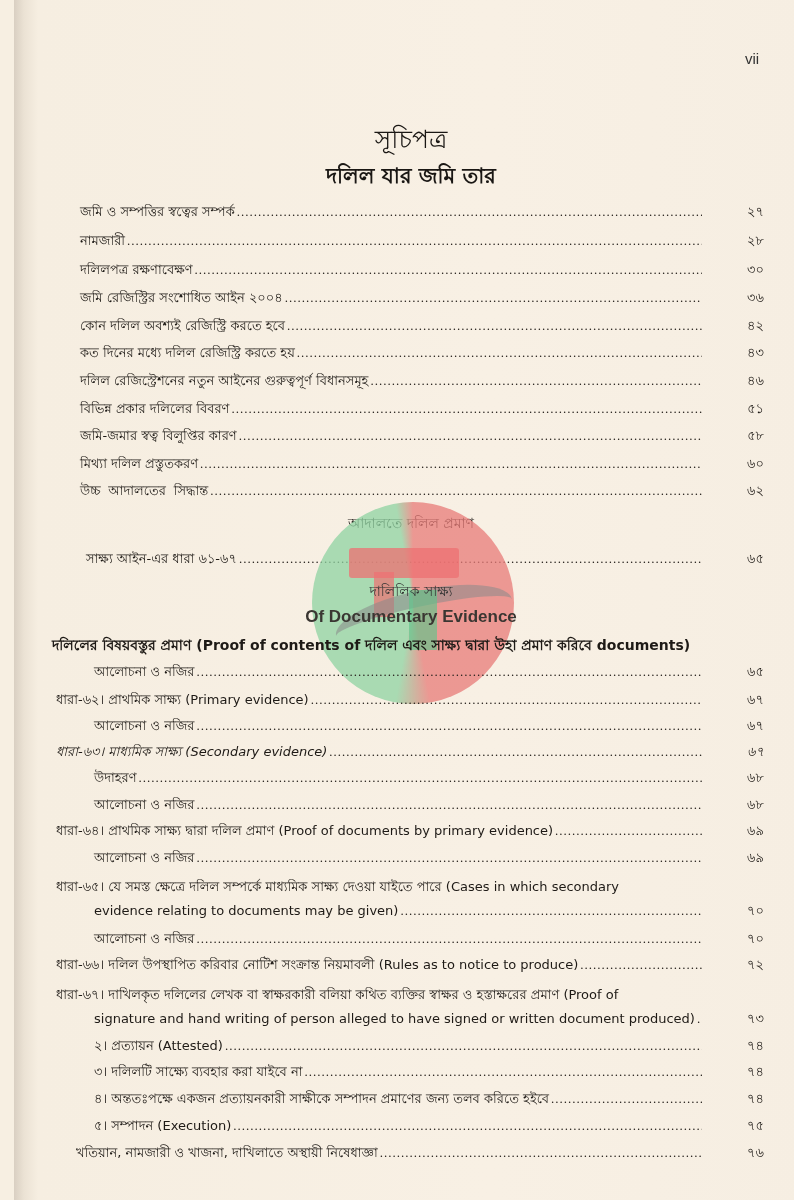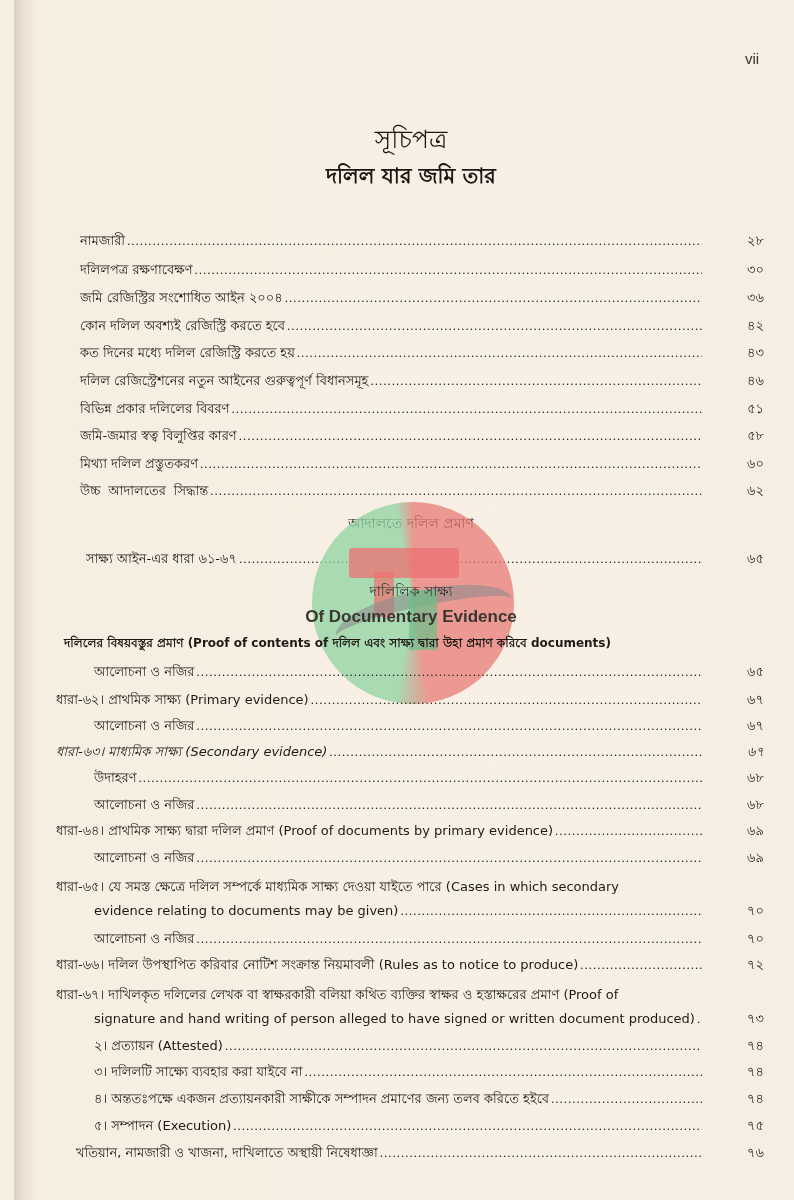--- a/index.html
+++ b/index.html
@@ -43,21 +43,21 @@
     position: absolute; left: 0; width: 794px; text-align: center; font-size: 14px;
   }
   .doc-head {
     position: absolute; left: 0; width: 794px; text-align: center;
     font-family: "Liberation Sans", sans-serif; font-weight: bold; font-size: 17px; color: #3a3632;
   }
   .doc-sub {
     position: absolute; left: 0; width: 794px; text-align: center; font-size: 14px; color: #333;
   }
   .bold-line {
-    position: absolute; left: 50px; font-size: 12px; font-weight: bold; white-space: nowrap;
+    position: absolute; left: 38px; font-size: 14px; font-weight: bold; white-space: nowrap;
   }
   .plain-line {
     position: absolute; font-size: 13px; white-space: nowrap;
   }
   .watermark {
     position: absolute; left: 298px; top: 502px; width: 200px; height: 200px;
     border-radius: 50%; pointer-events: none;
     border: 1.5px solid transparent;
     background:
       linear-gradient(#00000000,#00000000) padding-box,
@@ -84,20 +84,25 @@
 </style>
 </head>
 <body>
 
 <div class="page">
 
   <div class="page-number">vii</div>
   <div class="title">সূচিপত্র</div>
   <div class="subtitle">দলিল যার জমি তার</div>
 
+  <div class="row" style="left:66px; width:690px; top:204px;">
+    <span class="label">জমি ও সম্পত্তির স্বত্বের সম্পর্ক</span>
+      <span class="dots"></span>
+      <span class="page-ref">২৭</span>
+  </div>
   <div class="row" style="left:66px; width:690px; top:233px;">
     <span class="label">নামজারী</span>
       <span class="dots"></span>
       <span class="page-ref">২৮</span>
   </div>
   <div class="row" style="left:66px; width:690px; top:262px;">
     <span class="label">দলিলপত্র রক্ষণাবেক্ষণ</span>
       <span class="dots"></span>
       <span class="page-ref">৩০</span>
   </div>

